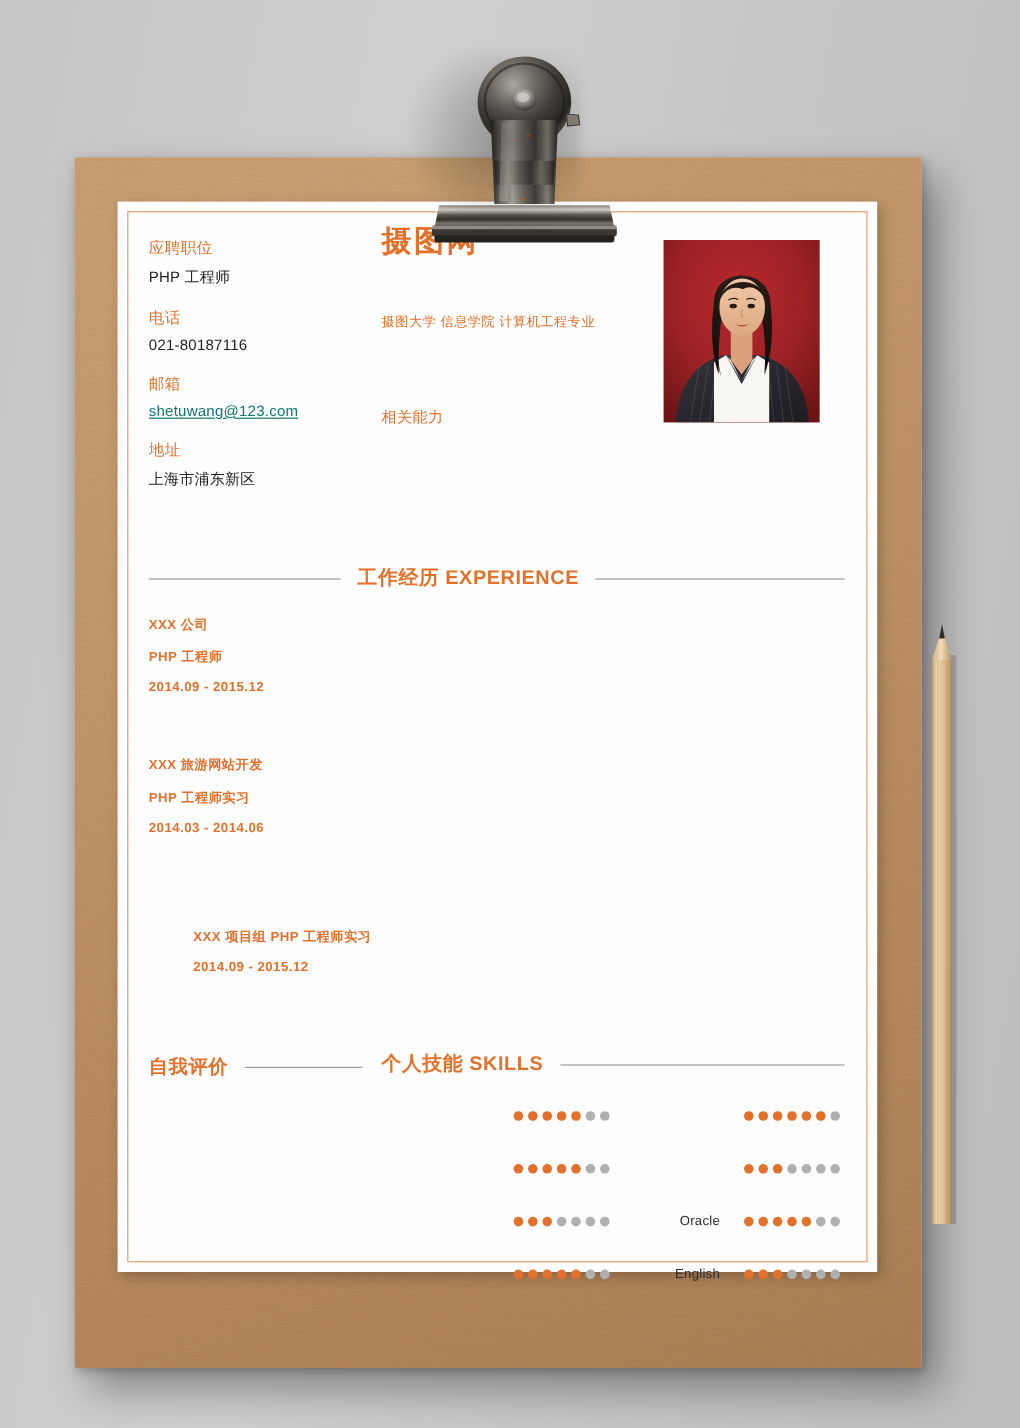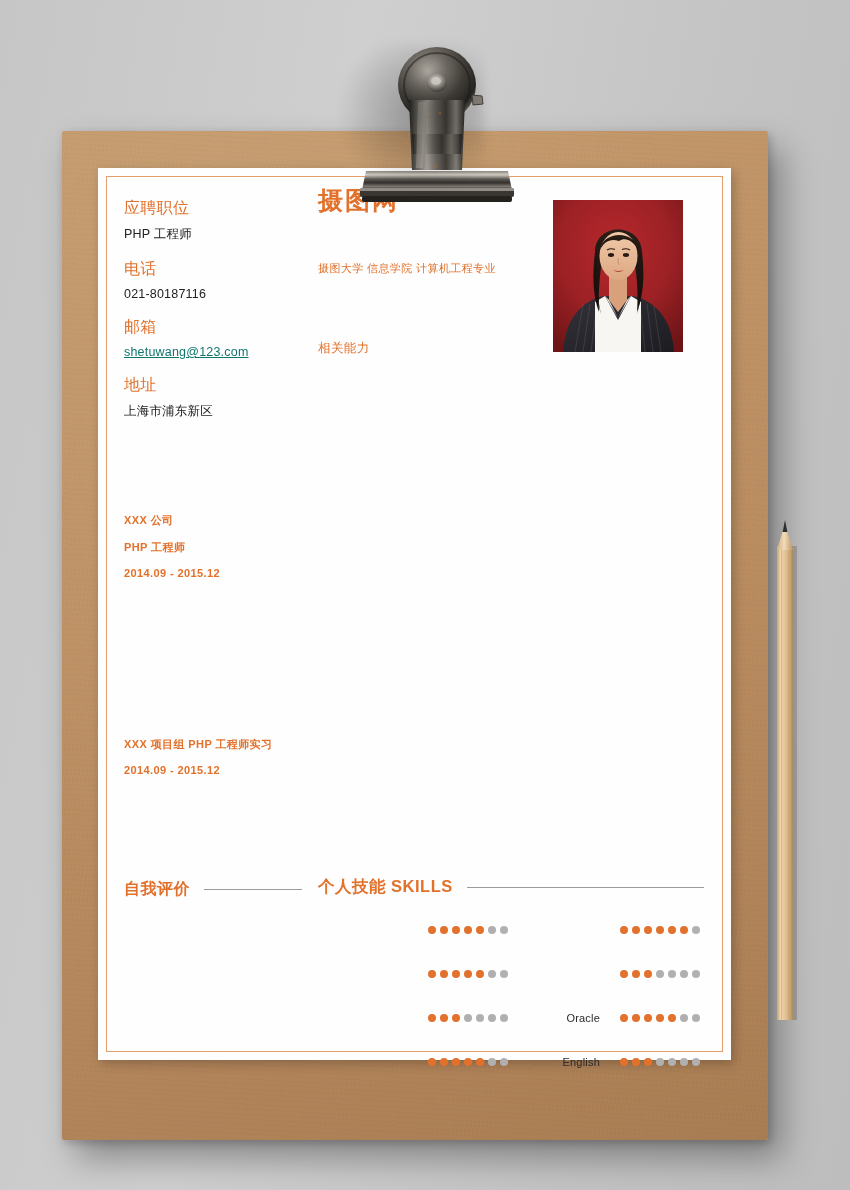--- a/index.html
+++ b/index.html
@@ -47,21 +47,21 @@
 
   .page{
     position:absolute;left:0;top:0;width:633px;height:892px;
   }
 
   
   .left-col{
     position:absolute;left:26px;top:30px;width:200px;
   }
   .field-label{
-    font-size:16px;color:#e2712b;margin:0 0 7px 0;letter-spacing:.3px;
+    font-size:13px;color:#e2712b;margin:0 0 7px 0;letter-spacing:.3px;
   }
   .field-value{
     font-size:12.5px;color:#222;margin:0 0 16px 0;letter-spacing:.2px;
   }
   .field-value.email{
     color:#0f766e;text-decoration:underline;
   }
 
   
   .name{
@@ -111,21 +111,21 @@
   
   .exp{
     position:absolute;left:26px;
   }
   .exp-line{
     font-size:11px;font-weight:bold;color:#e2712b;
     margin:0 0 12px 0;letter-spacing:.4px;white-space:nowrap;
   }
   #exp-0{top:345px;}
   #exp-1{top:462px;}
-  #exp-2{top:569px;}
+  #exp-2{top:605px;margin-left:37px;}
 
   
   .skills-grid{
     position:absolute;left:220px;top:750px;width:386px;
     display:grid;grid-template-columns:90px 90px 62px 90px;
     column-gap:12px;row-gap:0;align-items:center;gap:20px;
   }
   .skill-label{
     font-size:11px;color:#2b2b2b;text-align:right;height:24px;
     display:flex;align-items:center;justify-content:flex-end;
@@ -234,27 +234,37 @@
         <path d="M69 49.6 q4 -2 8 .4" stroke="#2a1a14" stroke-width="1.1" fill="none"></path>
 
         <path d="M65.5 58 q-1.6 5 .6 6.6" stroke="#c58f6c" stroke-width="1" fill="none"></path>
         <path d="M60 70 q5.5 4.2 11 0 q-5.5 2 -11 0 Z" fill="#b23a3c"></path>
 
         <path d="M44 50 C42 74 44 96 48 114 C43 98 40 72 44 50 Z" fill="#1a110d"></path>
         <path d="M87 50 C90 74 88 96 84 114 C89 98 91 72 87 50 Z" fill="#1a110d"></path>
       </svg>
     </div>
 
+    <div class="section" id="sec-experience">
+      <div class="sec-rule rule-l"></div>
+      <div class="sec-title">工作经历 EXPERIENCE</div>
+      <div class="sec-rule rule-r"></div>
+    </div>
 
     <div class="exp" id="exp-0">
       <p class="exp-line">XXX 公司</p>
       <p class="exp-line">PHP 工程师</p>
       <p class="exp-line">2014.09 - 2015.12</p>
     </div>
 
+    <div class="exp" id="exp-1">
+      <p class="exp-line">XXX 旅游网站开发</p>
+      <p class="exp-line">PHP 工程师实习</p>
+      <p class="exp-line">2014.03 - 2014.06</p>
+    </div>
 
     <div class="exp" id="exp-2">
       <p class="exp-line">XXX 项目组 PHP 工程师实习</p>
       <p class="exp-line">2014.09 - 2015.12</p>
     </div>
 
     <div class="section" id="sec-selfeval">
       <div class="sec-title">自我评价</div>
       <div class="sec-rule rule-r"></div>
     </div>

